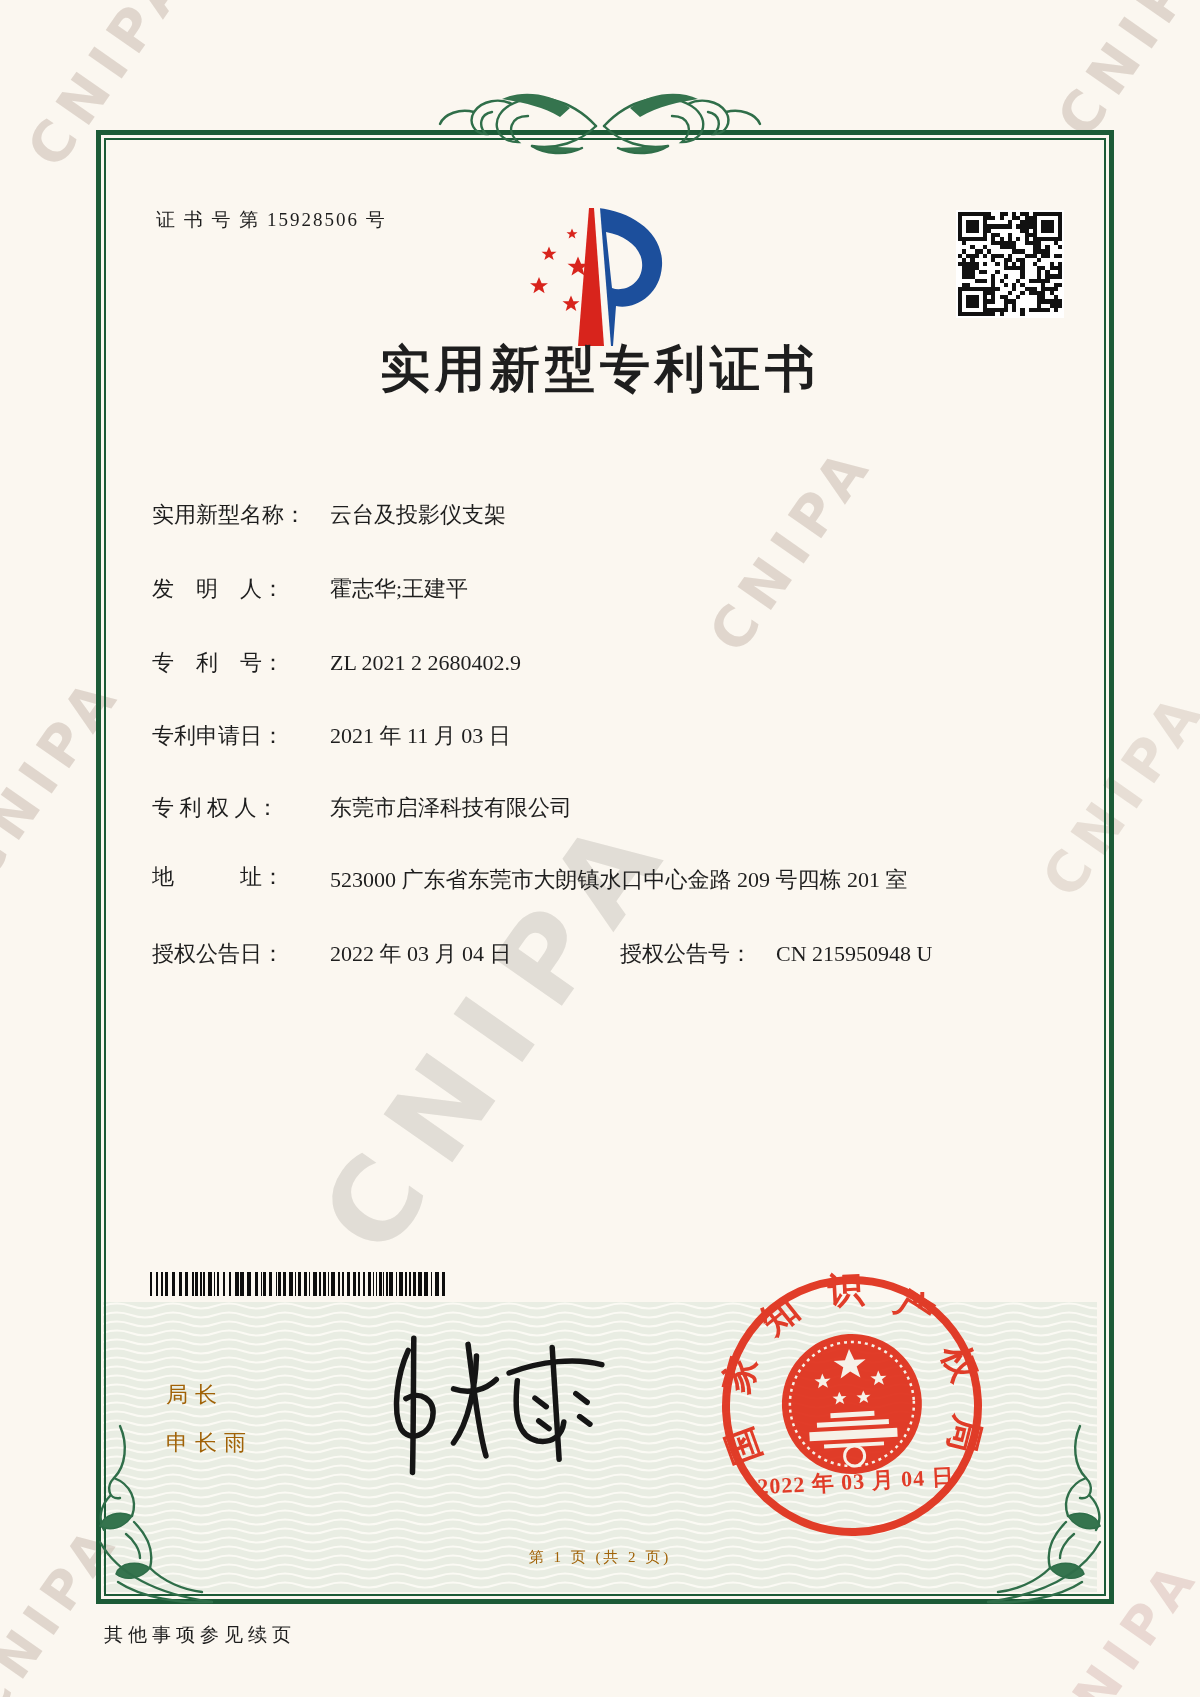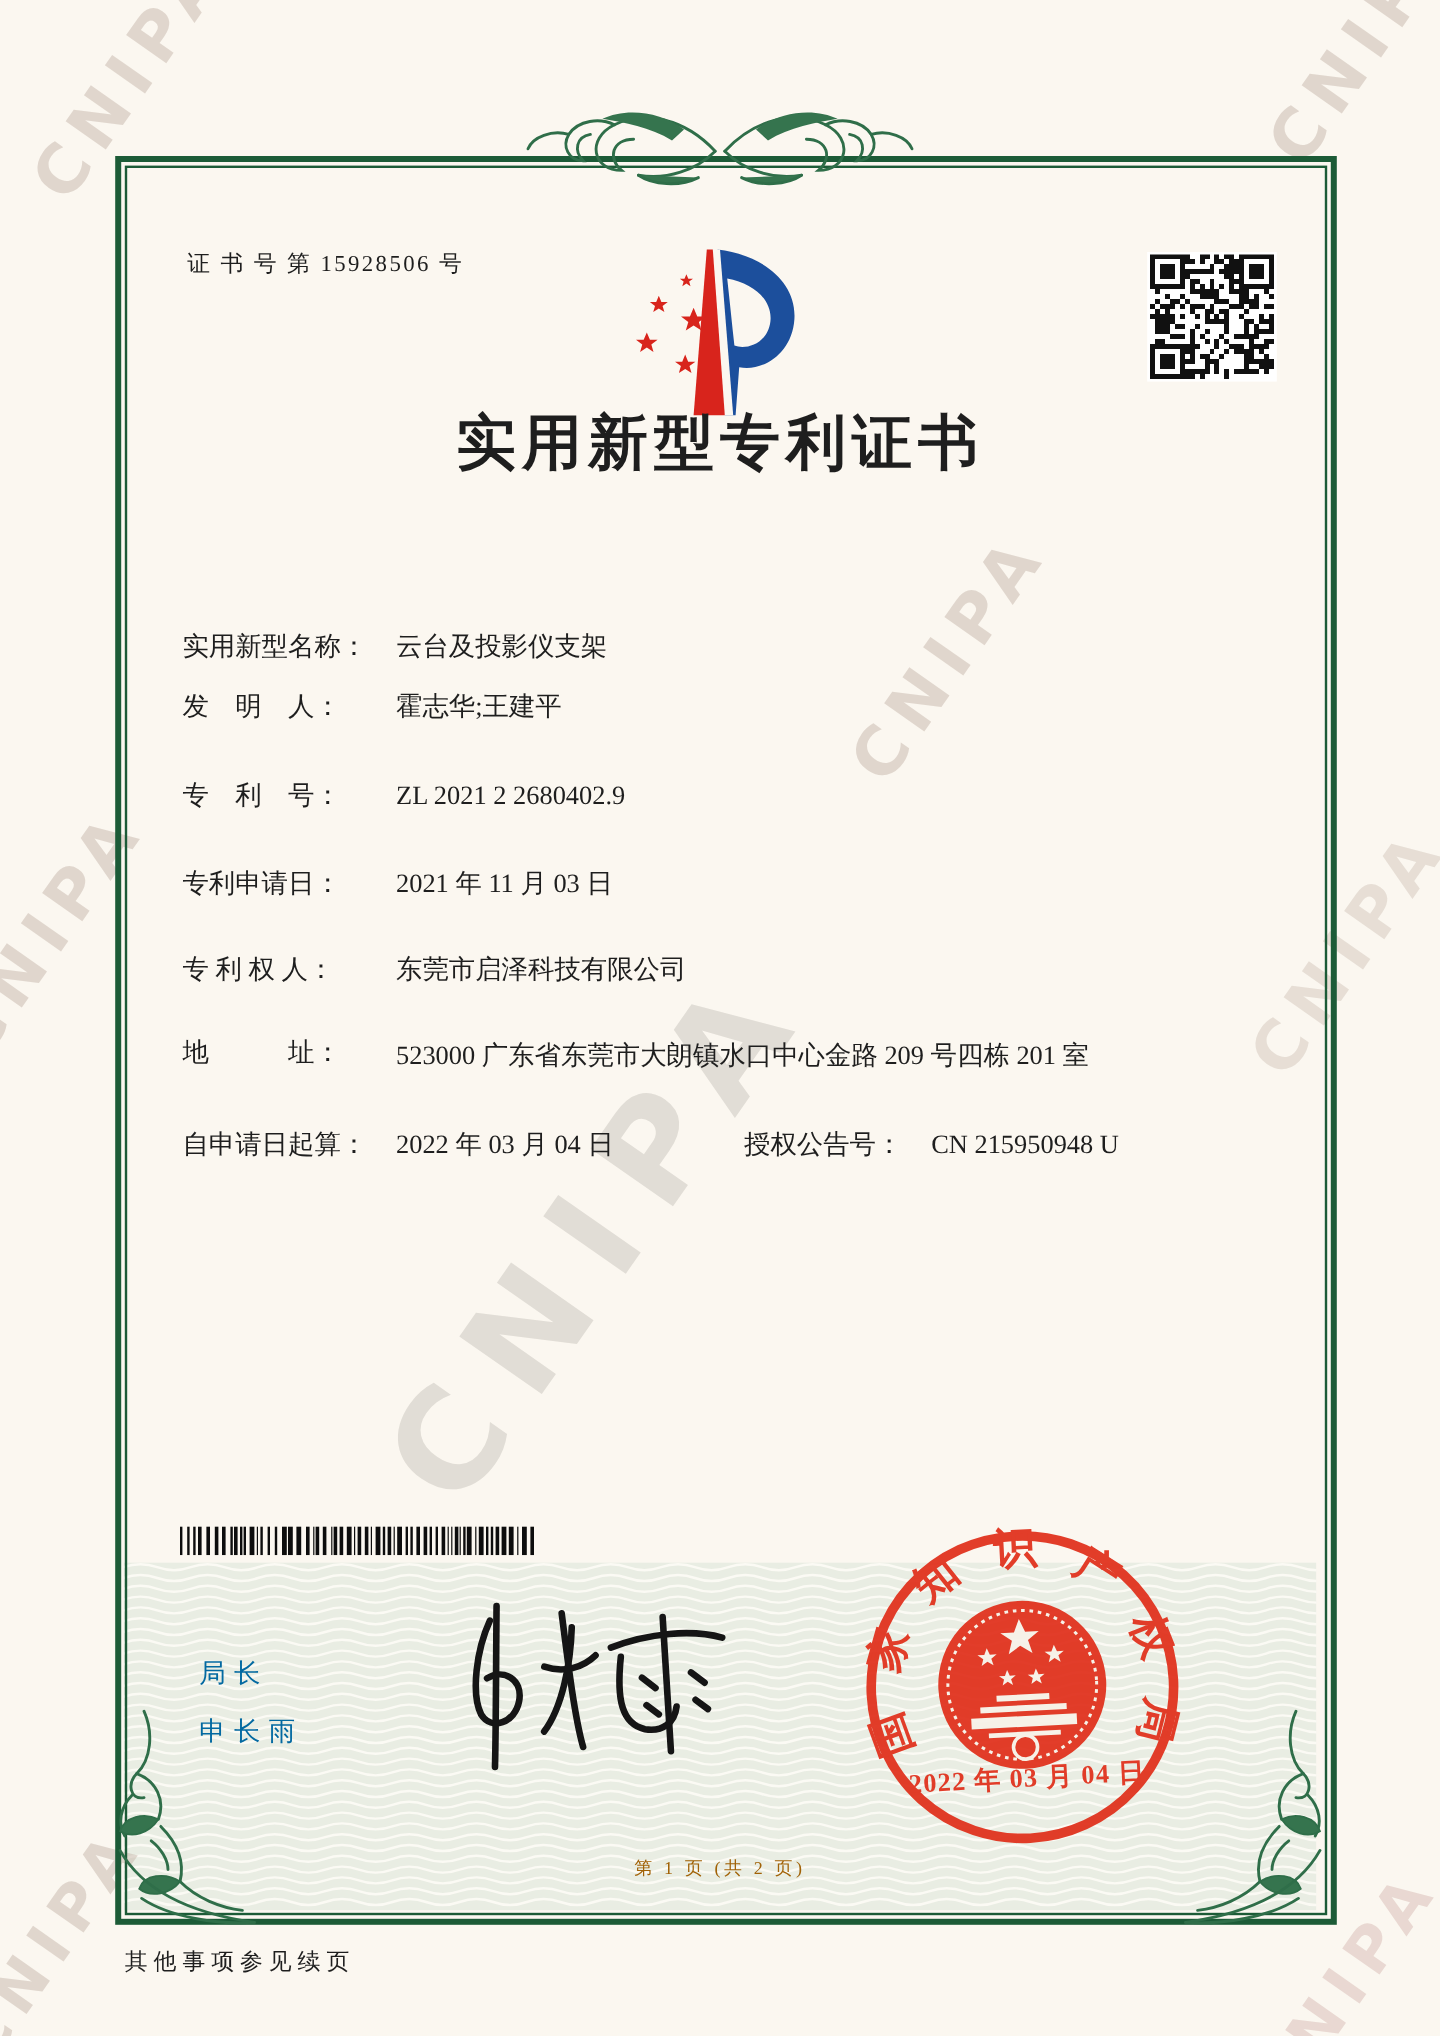--- a/index.html
+++ b/index.html
@@ -33,28 +33,28 @@
   .logo{left:492px;top:198px;width:180px;height:150px;z-index:3}
   .qr{left:956px;top:210px;width:104px;height:104px;background:#fff;padding:2px;z-index:3}
   .title{left:104px;top:336px;width:992px;text-align:center;font-size:50px;font-weight:bold;letter-spacing:5px;z-index:3}
   
   .frow{position:absolute;left:152px;width:912px;font-size:22px;line-height:30px;z-index:3}
   .flabel{display:inline-block;white-space:pre}
   .fvalue{position:absolute;left:178px;top:0;white-space:nowrap}
   .fvalue.wrap{white-space:normal;width:585px;line-height:36px}
   .flabel2{position:absolute;left:468px;top:0;white-space:pre}
   .fvalue2{position:absolute;left:624px;top:0;white-space:nowrap}
-  .r1{top:524px}.r2{top:574px}.r3{top:648px}.r4{top:721px}.r5{top:793px}.r6{top:862px}.r7{top:939px}
+  .r1{top:500px}.r2{top:574px}.r3{top:648px}.r4{top:721px}.r5{top:793px}.r6{top:862px}.r7{top:939px}
   
   .bodytext{left:152px;top:998px;width:898px;z-index:3}
   .bodytext p{margin:0;font-size:20.5px;line-height:33px;text-indent:2em;text-align:justify}
   
   .barcode{left:150px;top:1272px;z-index:3}
   
-  .signer{z-index:3;font-family:"Liberation Sans","DejaVu Sans",sans-serif;font-size:22px;letter-spacing:7px;color:#0369a1}
+  .signer{z-index:3;font-family:"Liberation Sans","DejaVu Sans",sans-serif;font-size:22px;letter-spacing:7px;color:#a16207}
   .signer.t{left:166px;top:1380px}
   .signer.n{left:166px;top:1428px}
   .signature{left:350px;top:1330px;width:262px;height:147px;z-index:3}
   
   .seal{left:692px;top:1246px;width:320px;height:320px;z-index:6}
   .seal-ring text{font-size:36px;font-weight:bold;fill:#e02f1a;font-family:"Liberation Serif","DejaVu Serif",serif}
   .seal-date{font-size:22px;font-weight:bold;fill:#e02f1a;letter-spacing:1px;font-family:"Liberation Serif","DejaVu Serif",serif}
   
   .pageind{left:104px;top:1548px;width:992px;text-align:center;font-size:15px;letter-spacing:3px;color:#a16207;z-index:3}
   .contnote{left:104px;top:1622px;width:992px;font-size:19px;letter-spacing:5px;z-index:3}
@@ -532,21 +532,21 @@
 </div>
 <div class="frow r5">
   <span class="flabel">专 利 权 人：</span>
   <span class="fvalue">东莞市启泽科技有限公司</span>
 </div>
 <div class="frow r6">
   <span class="flabel">地　　　址：</span>
   <span class="fvalue wrap">523000 广东省东莞市大朗镇水口中心金路 209 号四栋 201 室</span>
 </div>
 <div class="frow r7">
-  <span class="flabel">自申请日起算：</span>
+  <span class="flabel">授权公告日：</span>
   <span class="fvalue">2022 年 03 月 04 日</span>
   <span class="flabel2">授权公告号：</span>
   <span class="fvalue2">CN 215950948 U</span>
 </div>
 
 <div class="abs bodytext">
 </div>
 
 <svg class="abs barcode" id="barcode" width="300" height="24">
     <g fill="#0d0d0d">

